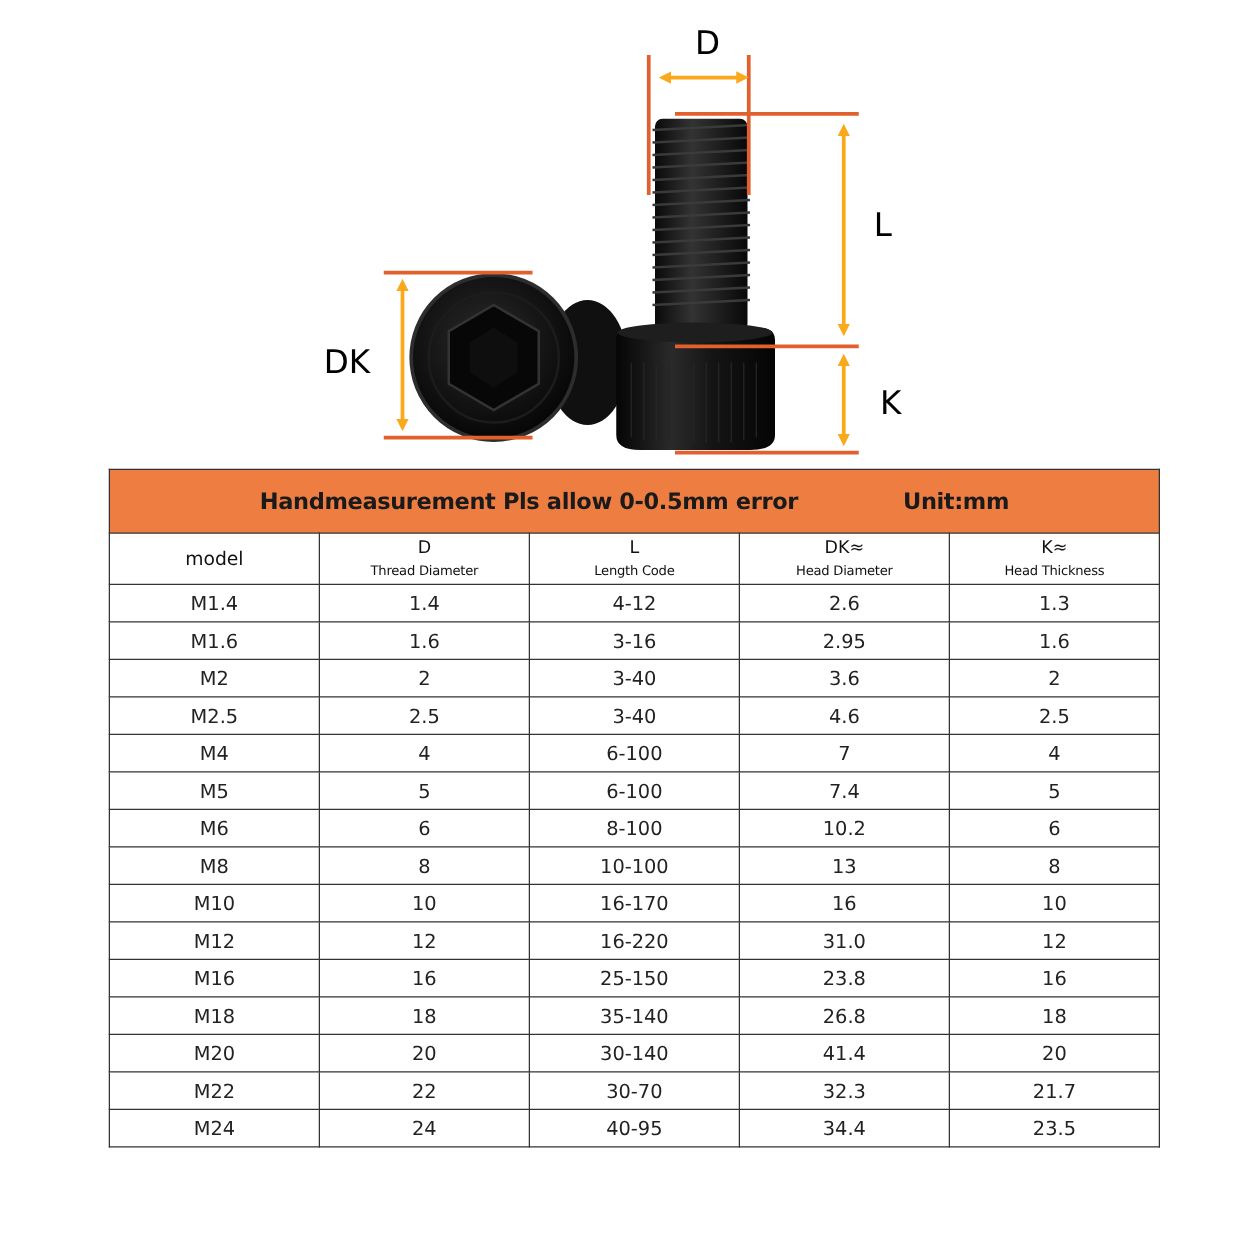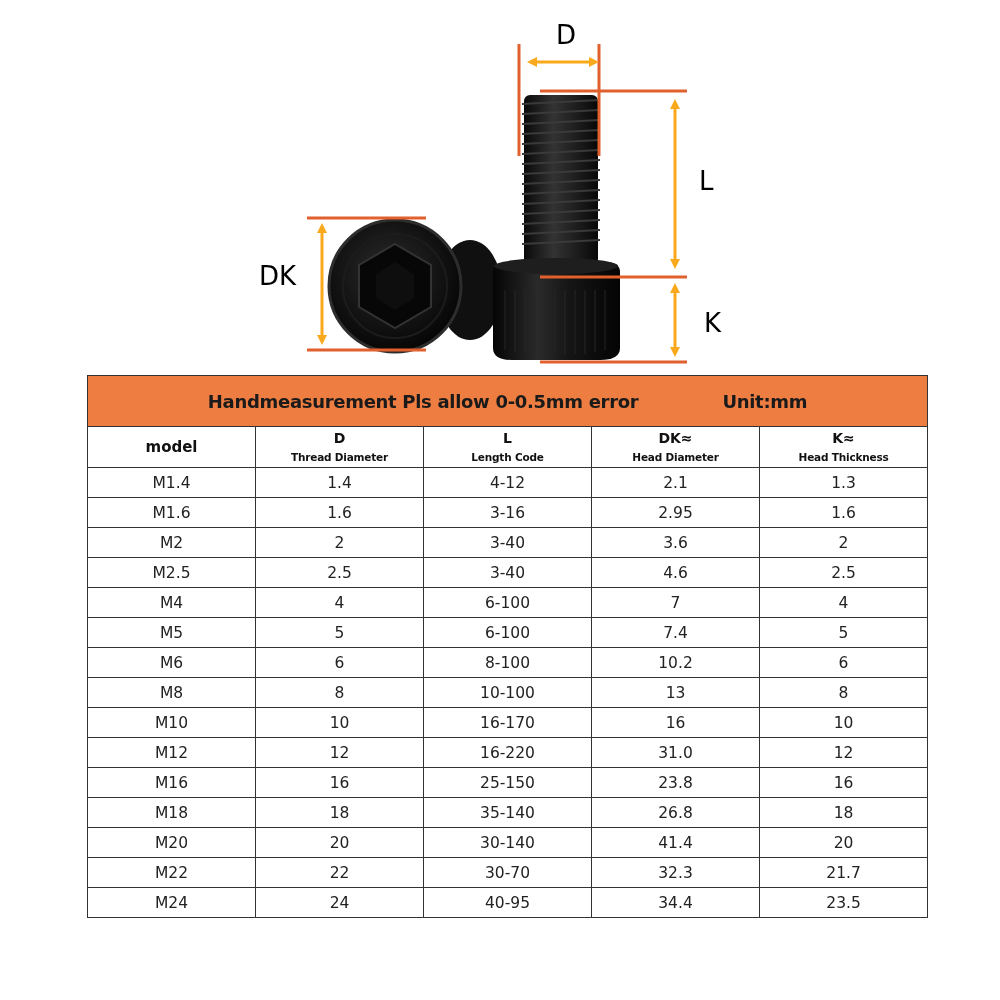--- a/index.html
+++ b/index.html
@@ -9,21 +9,21 @@
   #diagram svg { position: absolute; left: 0; top: 0; }
   .dim-label { position: absolute; font-family: "DejaVu Sans", sans-serif; font-size: 26px;
                font-weight: 400; color: #000; line-height: 1; }
   #spec-table { position: absolute; left: 87px; top: 375px; width: 840px;
                 border-collapse: collapse; table-layout: fixed; }
   #spec-table td, #spec-table th { border: 1.5px solid #333; text-align: center;
                 padding: 0; overflow: hidden; white-space: nowrap; }
   .title-row td { background: #ee7d42; height: 50px; font-weight: 700; font-size: 18px;
                   color: #1a1a1a; font-family: "DejaVu Sans", sans-serif; letter-spacing: -0.3px; }
   .title-row .unit { margin-left: 84px; }
-  .head-row th { height: 40px; background: #fff; font-weight: 700; vertical-align: middle; }
+  .head-row th { height: 40px; background: #fff; font-weight: 400; vertical-align: middle; }
   .head-row .sym { display: block; font-size: 14px; line-height: 16px;
                    font-family: "DejaVu Sans", sans-serif; }
   .head-row .sub { display: block; font-size: 10.5px; line-height: 14px; margin-top: 4px;
                    font-family: "DejaVu Sans", sans-serif; letter-spacing: -0.2px; }
   .head-row .model { font-size: 15px; font-family: "DejaVu Sans", sans-serif; }
   .data-row td { height: 29px; font-size: 15.5px; font-family: "DejaVu Sans", sans-serif;
                  font-weight: 400; color: #222; background: #fff; }
 </style>
 </head>
 <body>
@@ -109,21 +109,21 @@
     <g stroke="#f9a91b" stroke-width="3">
       <line x1="532" y1="62" x2="594" y2="62" marker-start="url(#arr)" marker-end="url(#arr)"></line>
       <line x1="675" y1="104" x2="675" y2="264" marker-start="url(#arr)" marker-end="url(#arr)"></line>
       <line x1="675" y1="288" x2="675" y2="352" marker-start="url(#arr)" marker-end="url(#arr)"></line>
       <line x1="322" y1="228" x2="322" y2="340" marker-start="url(#arr)" marker-end="url(#arr)"></line>
     </g>
   </svg>
 
   <span class="dim-label" style="left:556px; top:22px;">D</span>
   <span class="dim-label" style="left:699px; top:168px;">L</span>
-  <span class="dim-label" style="left:259px; top:263px;">DK</span>
+  <span class="dim-label" style="left:259px; top:277px;">DK</span>
   <span class="dim-label" style="left:704px; top:310px;">K</span>
 </div>
 
 <table id="spec-table">
   <colgroup>
     <col style="width:168px">
       <col style="width:168px">
       <col style="width:168px">
       <col style="width:168px">
       <col style="width:168px">
@@ -152,21 +152,21 @@
           <span class="sym">K≈</span>
           <span class="sub">Head Thickness</span>
         </th>
   </tr>
   </tbody>
     <tbody id="rows">
       <tr class="data-row">
         <td>M1.4</td>
         <td>1.4</td>
         <td>4-12</td>
-        <td>2.1</td>
+        <td>2.6</td>
         <td>1.3</td>
       </tr>
       <tr class="data-row">
         <td>M1.6</td>
         <td>1.6</td>
         <td>3-16</td>
         <td>2.95</td>
         <td>1.6</td>
       </tr>
       <tr class="data-row">

